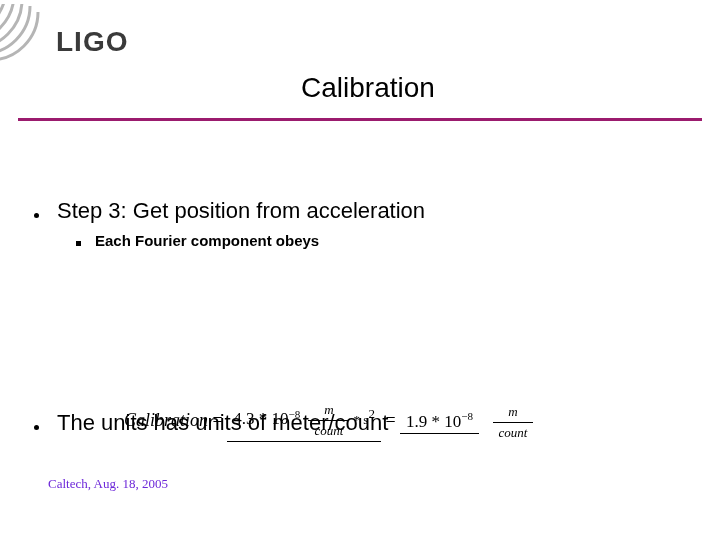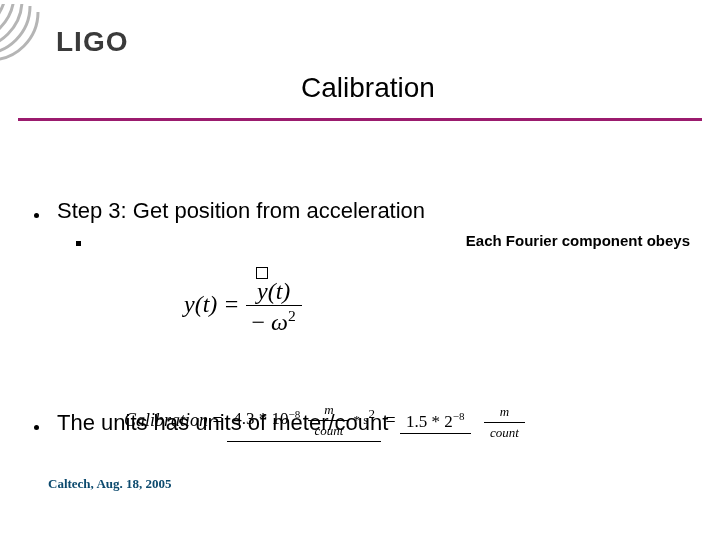--- a/index.html
+++ b/index.html
@@ -75,21 +75,20 @@
   .bullet-text {
     font-size: 22px;
     font-family: Arial, sans-serif;
     color: #000;
   }
   .sub-bullet-row {
     display: flex;
     align-items: baseline;
     margin-left: 42px;
     margin-top: 8px;
-    justify-content: space-between;
   }
   .sub-bullet-mark {
     width: 5px;
     height: 5px;
     background: #000;
     margin-right: 14px;
     margin-top: 7px;
     flex-shrink: 0;
   }
   .sub-bullet-text {
@@ -158,22 +157,21 @@
   }
   .formula2-wrap .small-txt {
     font-size: 13px;
   }
   .footer {
     position: absolute;
     left: 48px;
     bottom: 48px;
     font-size: 13px;
     font-family: 'Times New Roman', serif;
-    color: #0c4a6e;
-    font-weight: bold;
+    color: #6d28d9;
   }
   .sup { font-size: 0.65em; vertical-align: super; }
   .nonitalic { font-style: normal; }
 </style>
 </head>
 <body>
 
 <div class="header">
   <div class="logo">
     <svg width="60" height="60" viewBox="0 0 60 60" style="position:absolute;left:-18px;top:-4px;">
@@ -196,34 +194,20 @@
   <div>
     <div class="bullet-row">
       <div class="bullet-dot"></div>
       <div class="bullet-text">Step 3: Get position from acceleration</div>
     </div>
     <div class="sub-bullet-row">
       <div class="sub-bullet-mark"></div>
       <div class="sub-bullet-text">Each Fourier component obeys</div>
     </div>
 
-    <div class="formula-block" style="height:90px;">
-      <div class="formula1">
-        <span>y(t) =</span>
-        <span class="frac">
-          <span class="num">
-            <span class="ydd">y</span><span>(t)</span>
-          </span>
-          <span class="den">
-            <span class="nonitalic">−</span>
-            <span>ω</span><span class="sup nonitalic">2</span>
-          </span>
-        </span>
-      </div>
-    </div>
   </div>
 
   <div class="section2">
     <div class="bullet-row">
       <div class="bullet-dot"></div>
       <div class="bullet-text">The units has units of meter/count</div>
     </div>
 
     <div class="formula2-wrap">
       <span>Calibration</span>
@@ -234,21 +218,21 @@
           <span class="frac small-txt" style="margin-left:4px;">
             <span class="num">m</span>
             <span class="den">count</span>
           </span>
           <span class="nonitalic small-txt"> * s</span><span class="sup nonitalic small-txt">2</span>
         </span>
       </span>
       <span class="nonitalic"> = </span>
       <span class="frac">
         <span class="num">
-          <span class="nonitalic">1.5 * 2</span><span class="sup nonitalic">−8</span>
+          <span class="nonitalic">1.9 * 10</span><span class="sup nonitalic">−8</span>
         </span>
       </span>
       &nbsp;
       <span class="frac small-txt">
         <span class="num">m</span>
         <span class="den">count</span>
       </span>
     </div>
   </div>
 

